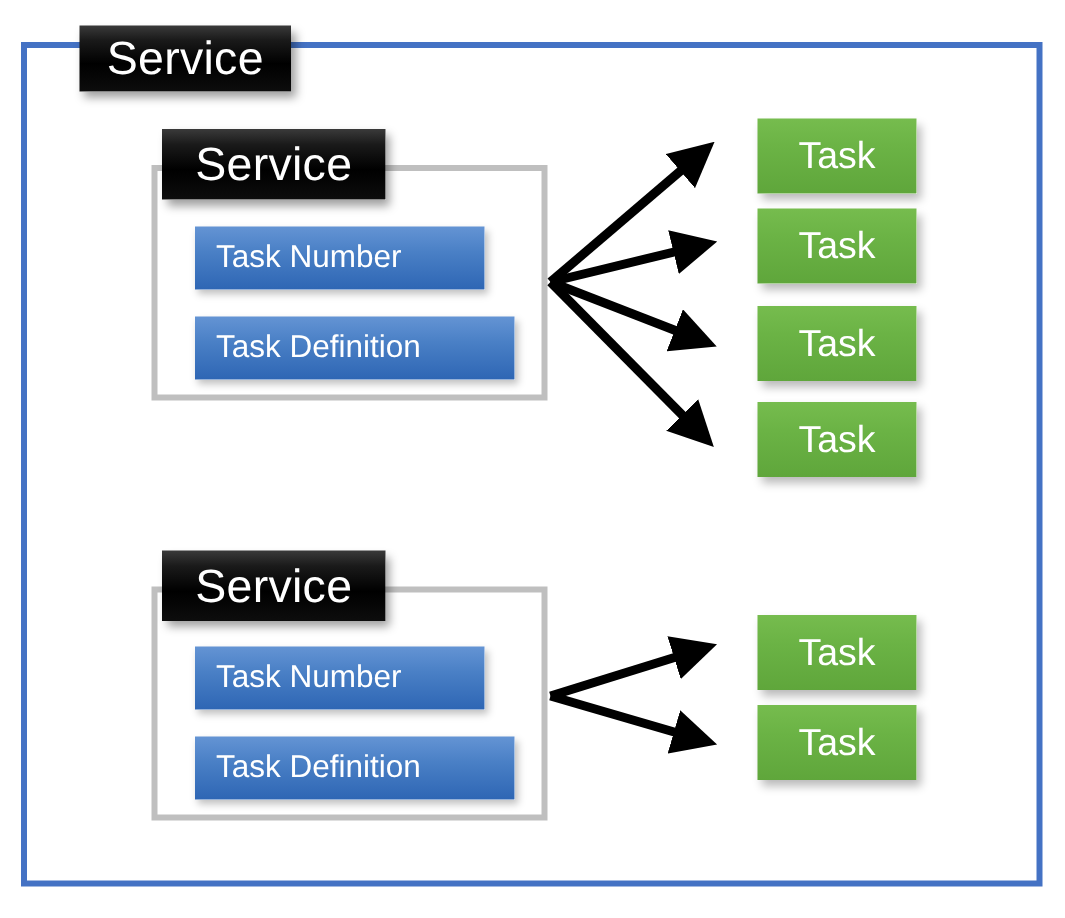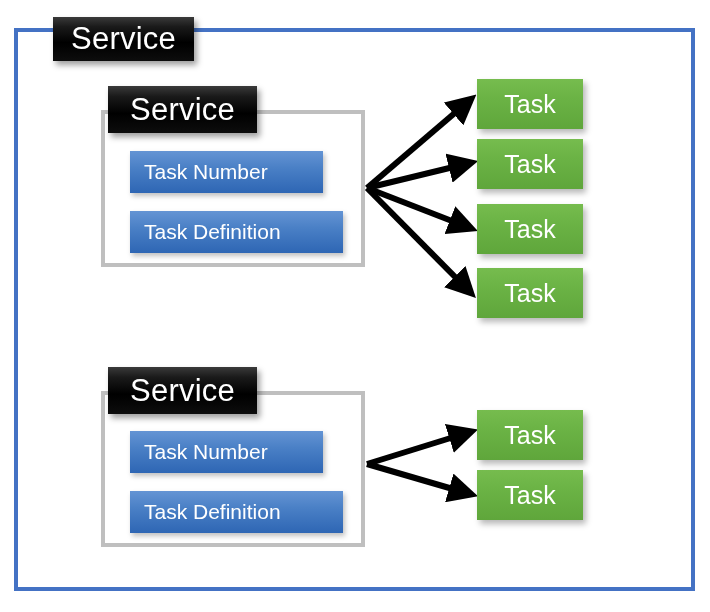--- a/index.html
+++ b/index.html
@@ -97,21 +97,21 @@
     position: absolute;
     background: linear-gradient(180deg, #76BC4E 0%, #6BB345 38%, #5FA63B 100%);
     color: #ffffff;
     display: flex;
     align-items: center;
     justify-content: center;
     font-size: 25px;
     box-shadow: 3px 4px 6px rgba(0,0,0,0.28);
     white-space: nowrap;
   }
-  .gb { left: 477px; width: 106px; height: 50px; }
+  .gb { left: 505px; width: 106px; height: 50px; }
   .gb-1 { top: 79px; }
   .gb-2 { top: 139px; }
   .gb-3 { top: 204px; }
   .gb-4 { top: 268px; }
   .gb-5 { top: 410px; }
   .gb-6 { top: 470px; }
 
   
   .arrows {
     position: absolute;

